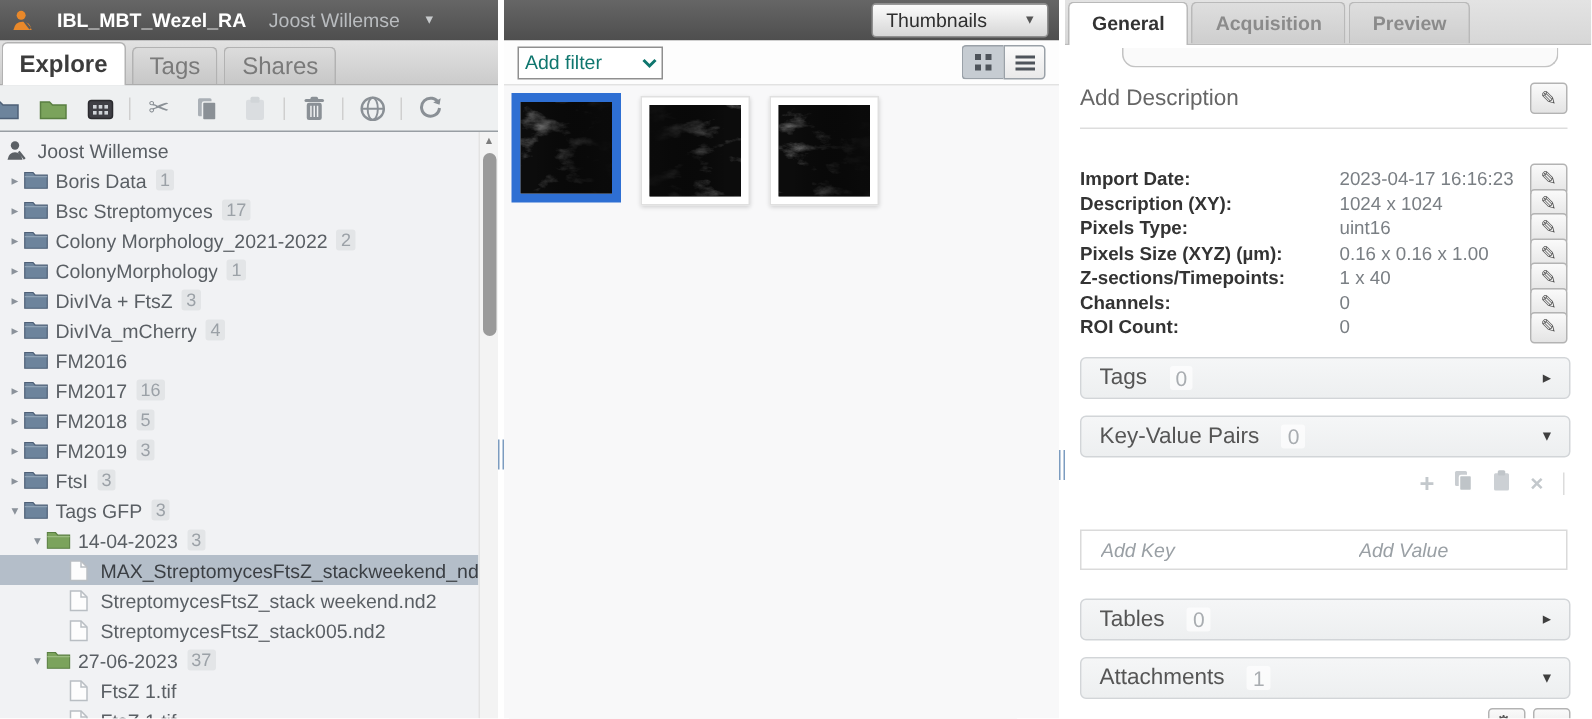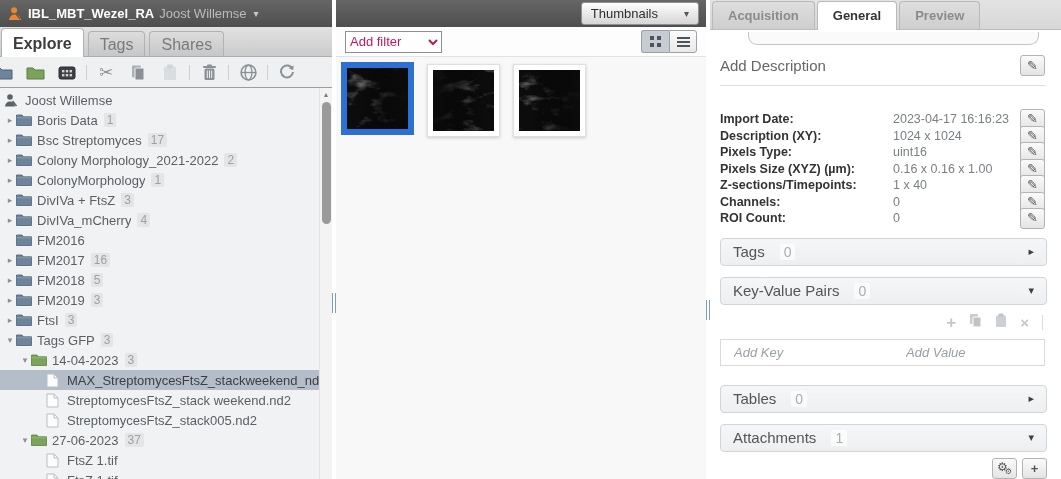--- a/index.html
+++ b/index.html
@@ -3,21 +3,21 @@
 <meta charset="utf-8">
 <style>
   * { box-sizing: border-box; margin: 0; padding: 0; }
   html,body { width:1061px; height:479px; overflow:hidden; }
   body { font-family:"Liberation Sans","DejaVu Sans",sans-serif; background:#fff; }
   .app { display:flex; width:1061px; height:479px; }
 
   
   .left { width:332px; display:flex; flex-direction:column; background:#f1f2f4; }
   .dark-bar { height:27px; background:linear-gradient(#666,#4e4e4e); display:flex; align-items:center; flex:none; }
-  .l-header { padding:0 8px; gap:5px; }
+  .l-header { padding:0 8px; gap:15px; }
   .proj-title { color:#fff; font-weight:bold; font-size:13px; }
   .user-name { color:#b9bcbf; font-size:13px; }
   .caret { color:#c7cacc; font-size:10px; margin-left:2px; }
   .l-tabs { height:30px; background:linear-gradient(#e2e2e2,#cbcbcb); border-bottom:1px solid #adadad; display:flex; align-items:flex-end; padding-left:1px; flex:none; }
   .tab { height:25px; line-height:25px; padding:0 11px; margin-right:4px; font-size:16px; color:#7a7a7a;
          background:linear-gradient(#dcdcdc,#c7c7c7); border:1px solid #b2b2b2; border-bottom:none; border-radius:4px 4px 0 0; }
   .tab.active { background:#fff; color:#3c3c3c; font-weight:bold; height:29px; line-height:29px; margin-bottom:-1px; }
   .l-toolbar { height:31px; background:#eef0f1; border-bottom:1px solid #989ea3; display:flex; align-items:center; flex:none; }
   .tbi { width:22px; height:20px; display:flex; align-items:center; justify-content:center; margin:0 5px; color:#8a9096; }
   .tbi svg { display:block; }
@@ -43,21 +43,21 @@
   .vdiv { width:4px; background:#fff; position:relative; flex:none; cursor:col-resize; }
   .drag-handle { position:absolute; left:0; width:4px; height:20px; border-left:1px solid #7c9cc0; border-right:1px solid #7c9cc0; }
 
   
   .center { width:370px; display:flex; flex-direction:column; background:#f8f8f9; }
   .c-header { justify-content:flex-end; padding:0 7px; }
   .thumb-mode-btn { height:23px; min-width:105px; display:flex; align-items:center; justify-content:space-between; padding:0 9px;
        background:linear-gradient(#fdfdfd,#d6d6d6); border:1px solid #8f8f8f; border-radius:3px; font-size:13px; color:#2f2f2f;gap:24px; }
   .thumb-mode-btn .caret { color:#555; }
   .c-filterbar { height:30px; background:#fdfdfd; border-bottom:1px solid #e2e2e2; display:flex; align-items:center; padding:0 9px; flex:none; }
-  .filter-select { height:22px; width:97px; font-size:13px; color:#be185d; border:1px solid #8f8f8f; background:#fff;
+  .filter-select { height:22px; width:97px; font-size:13px; color:#0f766e; border:1px solid #8f8f8f; background:#fff;
        font-family:"Liberation Sans","DejaVu Sans",sans-serif; }
   .view-toggles { margin-left:auto; display:flex; }
   .vt { width:28px; height:23px; border:1px solid #9aa1a8; background:linear-gradient(#fbfbfb,#e9e9e9); display:flex; align-items:center; justify-content:center; }
   .vt:first-child { border-radius:3px 0 0 3px; border-right:none; }
   .vt:last-child { border-radius:0 3px 3px 0; }
   .vt.active { background:#c6ccd2; }
   .grid-glyph { width:11px; height:11px; display:grid; grid-template-columns:4px 4px; grid-template-rows:4px 4px; gap:3px; }
   .grid-glyph span { background:#4e545b; }
   .list-glyph { width:13px; display:flex; flex-direction:column; gap:2px; }
   .list-glyph span { height:2px; background:#4e545b; }
@@ -87,21 +87,21 @@
   .meta-row .btn-sm { position:absolute; right:0; top:-2px; }
 
   .section { margin:11px 14px 0 10px; height:28px; border:1px solid #d2d5d8; border-radius:4px;
              background:linear-gradient(#f5f6f7,#edeff0); display:flex; align-items:center; padding:0 12px; font-size:15px; color:#555; cursor:pointer; }
   .sec-count { margin-left:15px; font-size:14px; color:#a9adb1; background:rgba(255,255,255,.65); padding:0 4px; border-radius:2px; }
   .sec-arrow { margin-left:auto; color:#3f3f3f; font-size:11px; }
   .kvp-tools { display:flex; justify-content:flex-end; align-items:center; gap:13px; padding:8px 18px 5px 0; color:#c3c8cc; }
   .kvp-tools .plus { font-size:17px; font-weight:bold; }
   .kvp-tools .x { font-size:15px; font-weight:bold; }
   .kvp-sep { width:1px; height:15px; background:#dcdcdc; }
-  .kv-inputs { margin:1px 16px 0 10px; height:27px; background:#fff; border:1px solid #dadada; display:flex; align-items:center; }
+  .kv-inputs { margin:15px 16px 0 10px; height:27px; background:#fff; border:1px solid #dadada; display:flex; align-items:center; }
   .kv-inputs input { border:none; outline:none; font-style:italic; font-size:13px; color:#555; background:transparent;
                      font-family:"Liberation Sans","DejaVu Sans",sans-serif; }
   .kv-inputs input::placeholder { color:#9aa0a5; font-style:italic; }
   .kv-key { width:185px; padding-left:13px; }
   .kv-val { flex:1; }
   .gap-lg { height:8px; }
   .attach-tools { display:flex; justify-content:flex-end; gap:5px; padding:6px 14px 4px 0; }
   .attach-tools .btn-sm { margin-left:0; }
   .gear-glyph { font-size:12px; line-height:1; }
   .gear-glyph .g2 { font-size:8px; vertical-align:-3px; margin-left:-3px; }
@@ -550,22 +550,22 @@
     </div>
 
   </div>
 
   <div class="vdiv">
     <div class="drag-handle" style="top:300px"></div>
   </div>
 
   <div class="right">
     <div class="r-tabs">
+      <div class="r-tab active">General</div>
       <div class="r-tab">Acquisition</div>
-      <div class="r-tab active">General</div>
       <div class="r-tab">Preview</div>
     </div>
 
     <div class="r-body">
       <div class="partial-pill"></div>
 
       <div class="desc-row">
         <span>Add Description</span>
         <span class="btn-sm">
             <span>✎</span>

